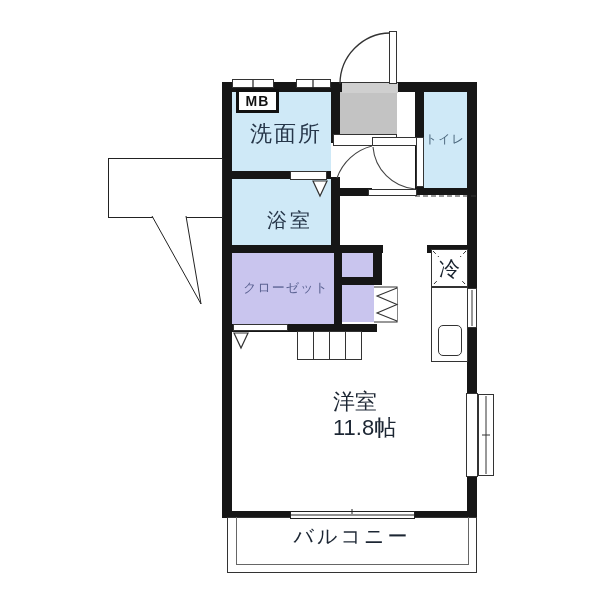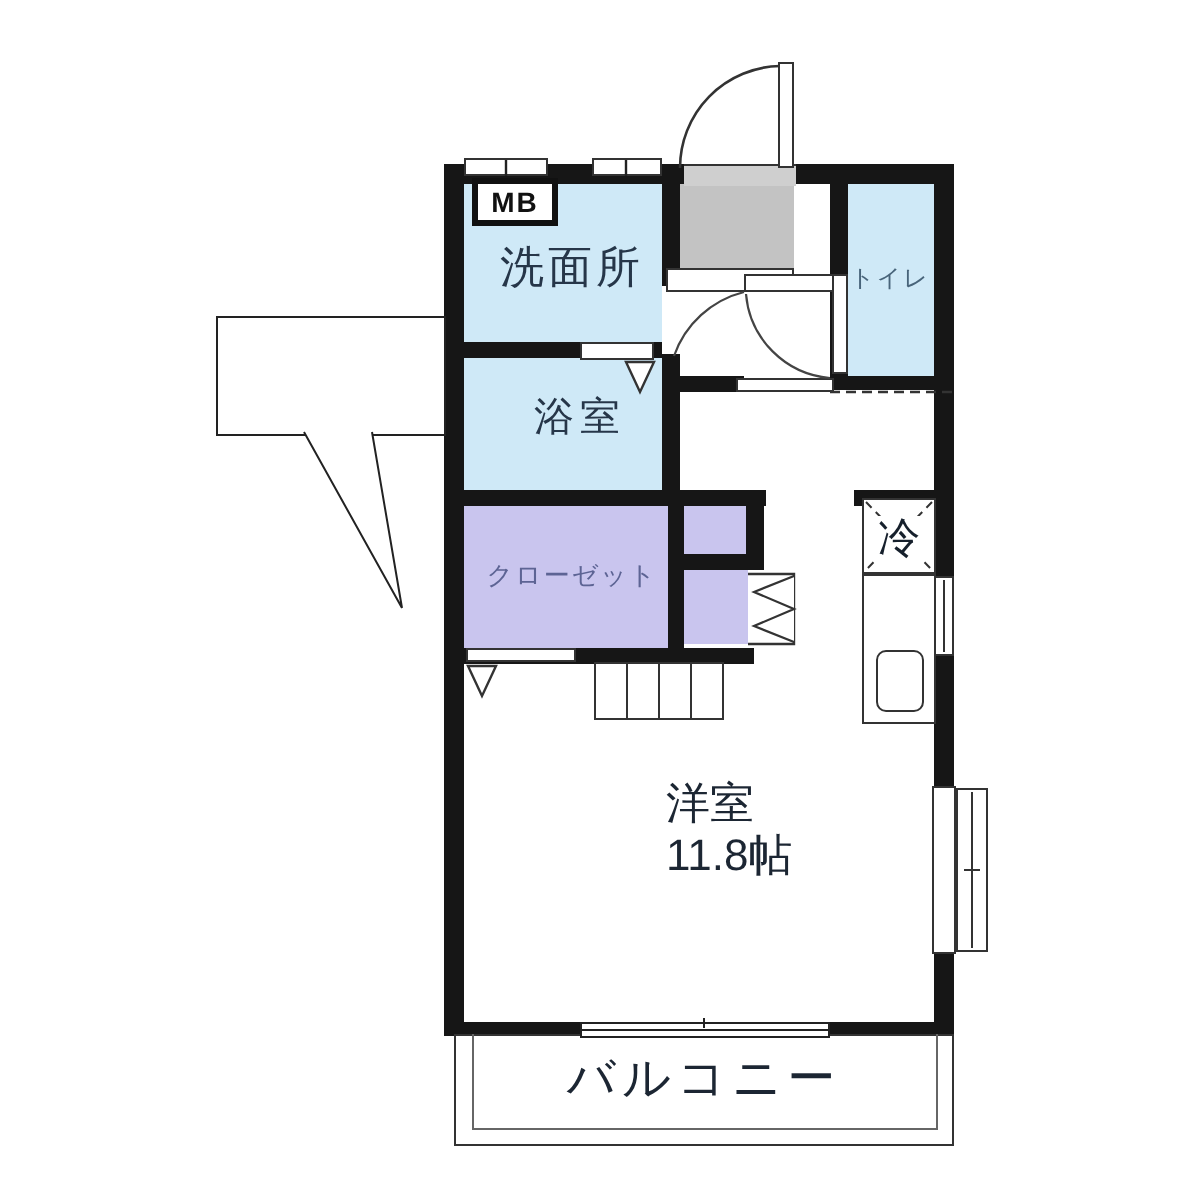--- a/index.html
+++ b/index.html
@@ -91,25 +91,25 @@
     <path d="M472 290 V326" stroke="#333" stroke-width="1"></path>
     <path d="M486 396 V474 M482 435 H490" stroke="#333" stroke-width="1"></path>
   </svg>
 
   <div class="abs" style="left:236px;top:89px;width:43px;height:24px;background:#fff;border:3px solid #111;box-sizing:border-box;
               display:flex;align-items:center;justify-content:center;">
     <span style="font-size:14px;font-weight:700;color:#111;letter-spacing:1px;">MB</span>
   </div>
 
   <div class="label center" style="left:232px;top:119px;width:108px;font-size:22px;letter-spacing:2px;">洗面所</div>
-  <div class="label center" style="left:232px;top:195px;width:116px;font-size:20px;letter-spacing:3px;">浴室</div>
+  <div class="label center" style="left:232px;top:207px;width:116px;font-size:20px;letter-spacing:3px;">浴室</div>
   <div class="label center" style="left:421px;top:131px;width:48px;font-size:12px;letter-spacing:1px;color:var(--text-teal);">トイレ</div>
   <div class="label center" style="left:232px;top:279px;width:108px;font-size:13px;letter-spacing:1px;color:var(--text-purple);">クローゼット</div>
   <div class="label" style="left:431px;top:255px;width:37px;text-align:center;">
     <span style="font-size:21px;color:#16202c;background:#fff;padding:0 1px;">冷</span>
   </div>
   <div class="label" style="left:333px;top:389px;color:var(--text-dark);font-size:22px;line-height:26px;">
     <div>洋室</div>
     <div>11.8帖</div>
   </div>
-  <div class="label center" style="left:252px;top:523px;width:200px;font-size:24px;letter-spacing:3px;color:var(--text-dark);">バルコニー</div>
+  <div class="label center" style="left:252px;top:523px;width:200px;font-size:20px;letter-spacing:3px;color:var(--text-dark);">バルコニー</div>
 
 </div>
 
 </body></html>

